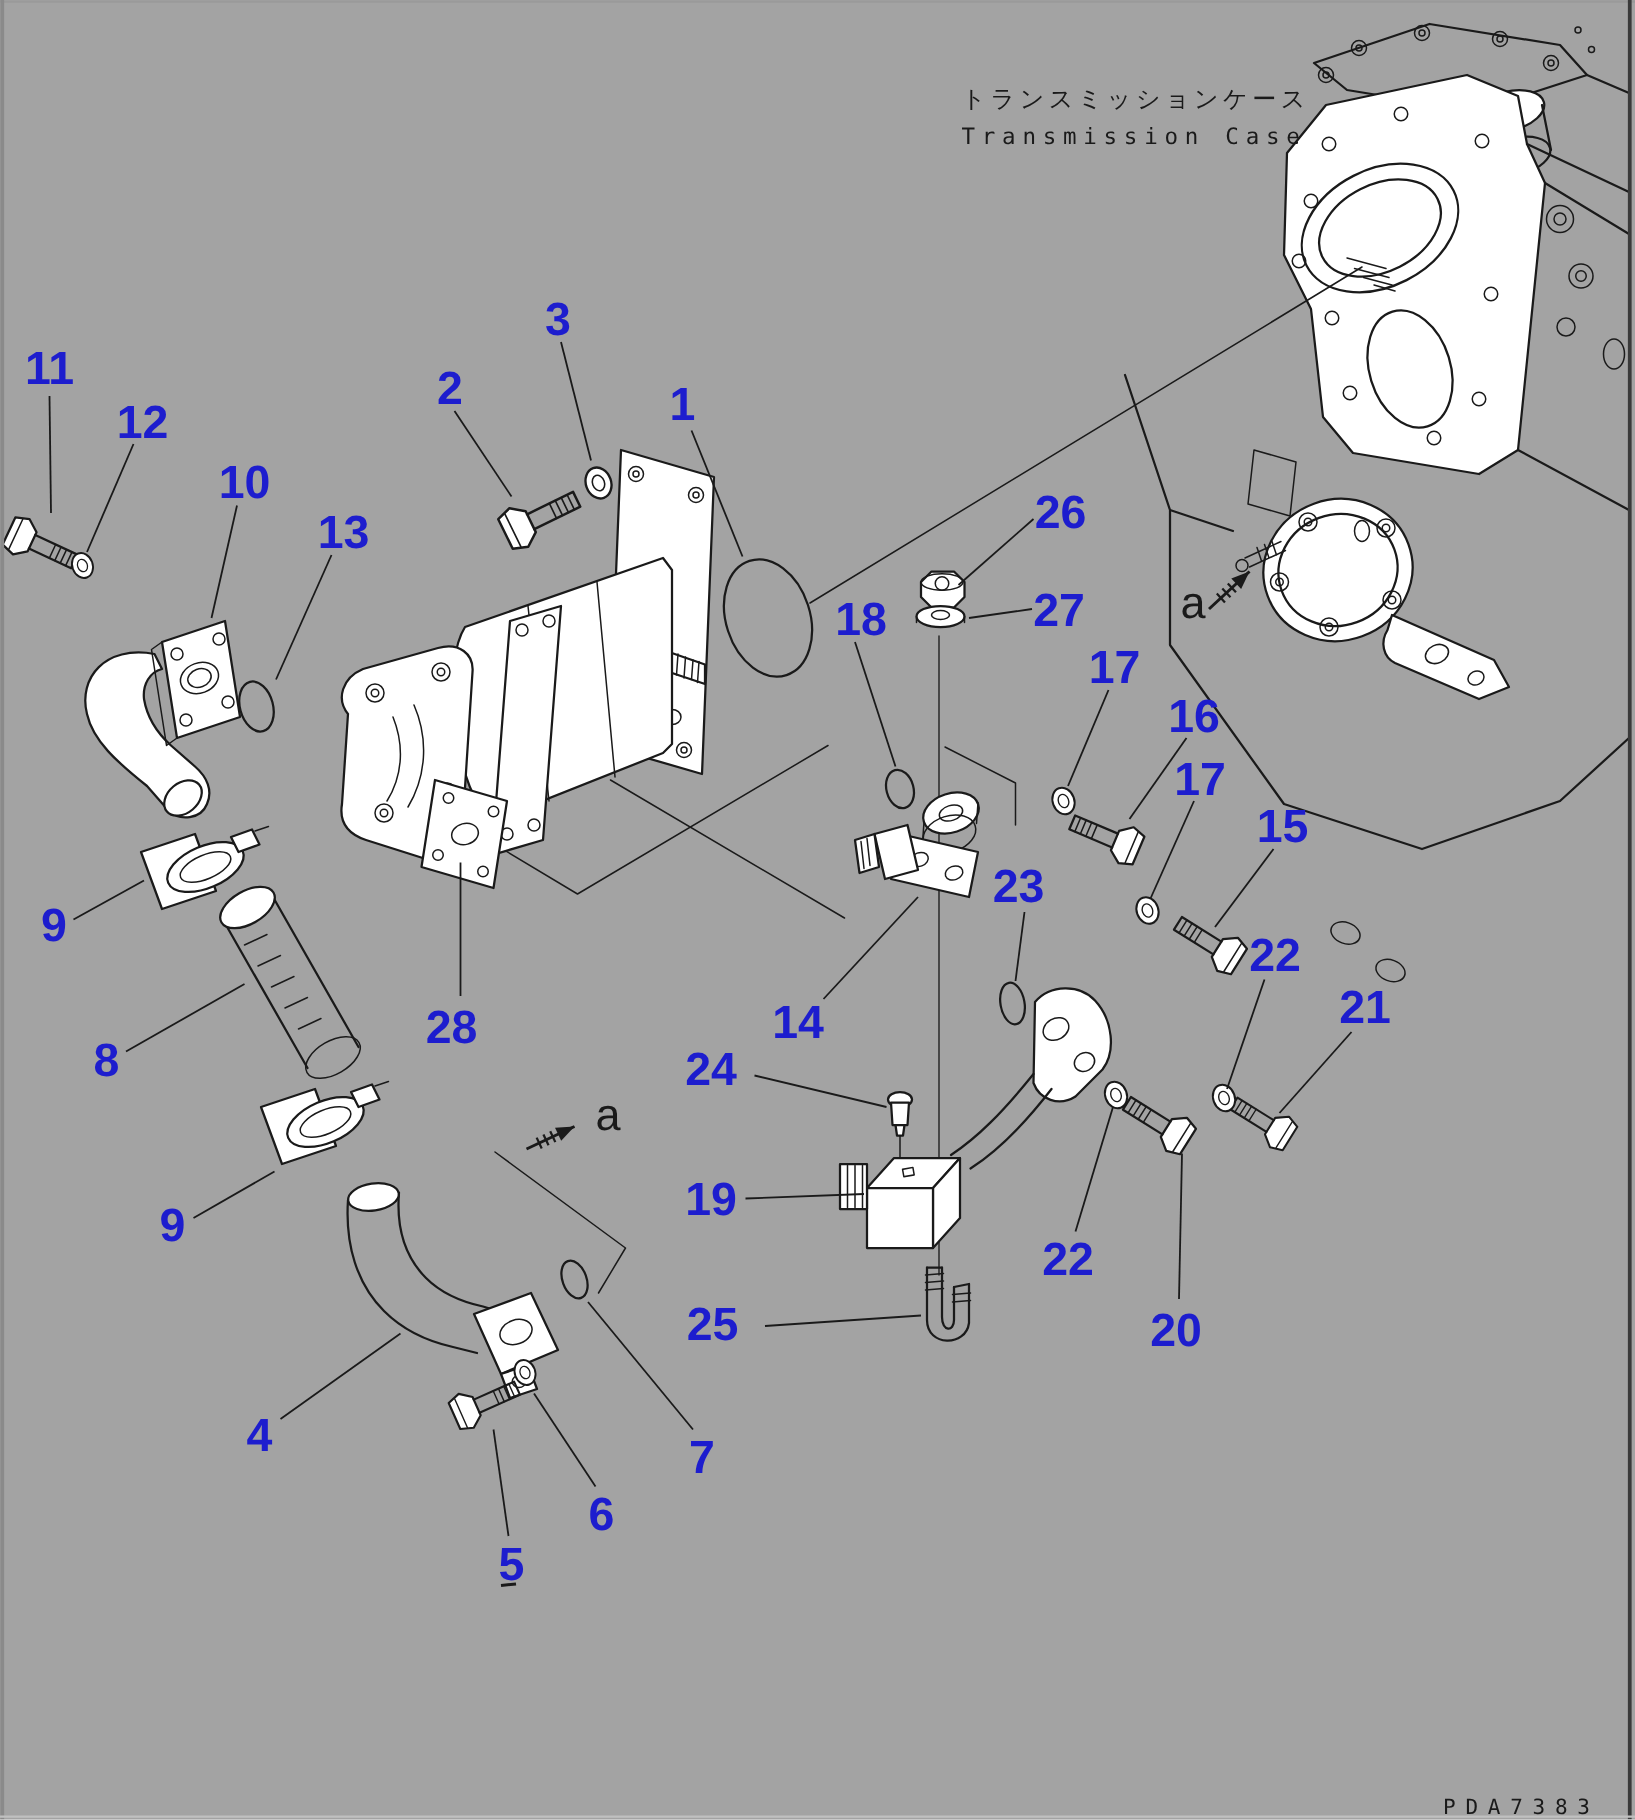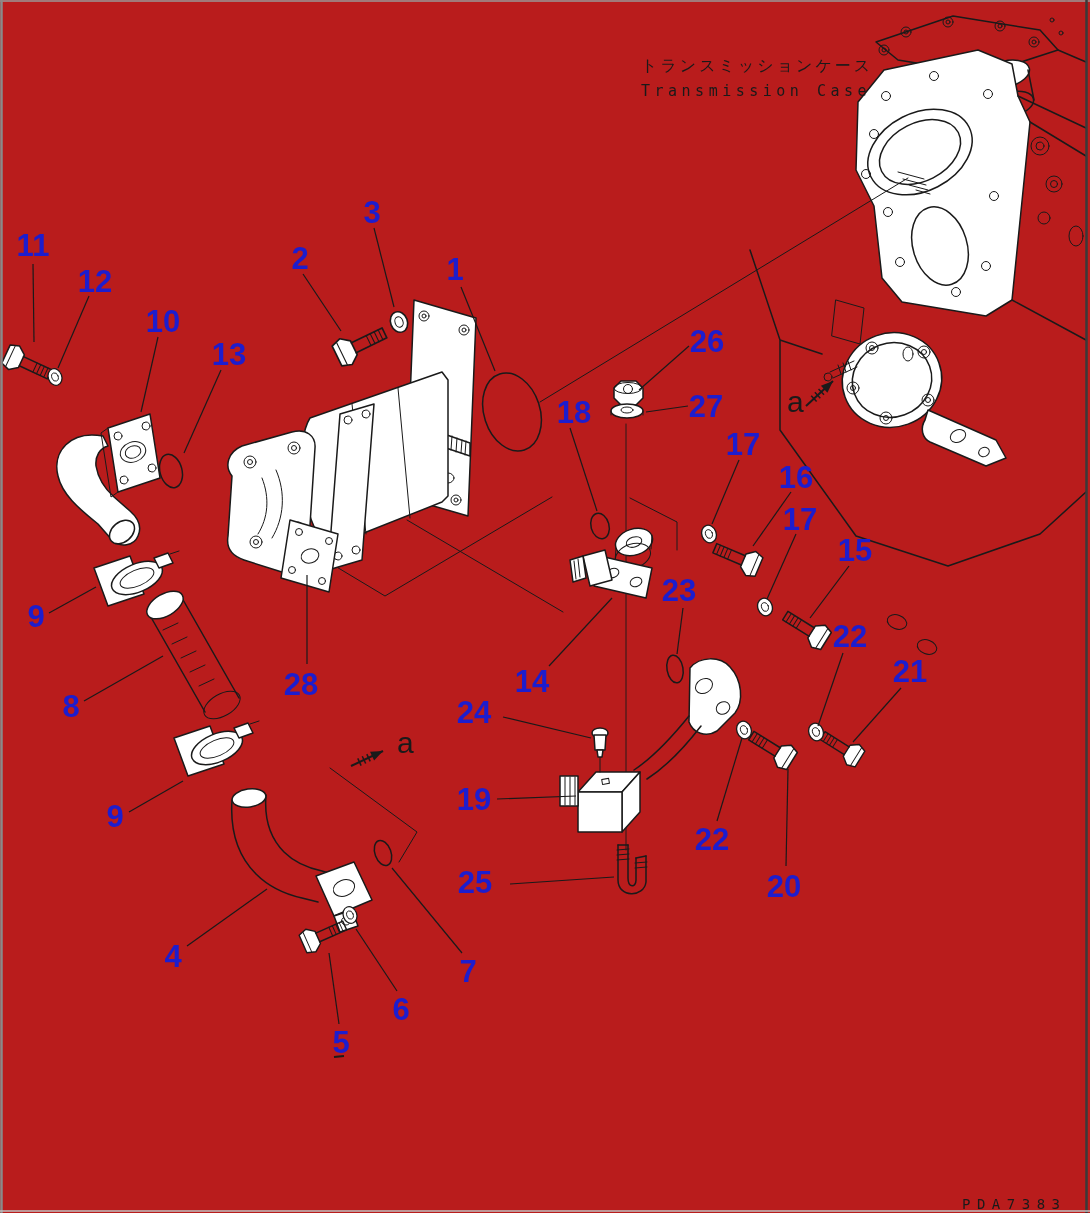--- a/index.html
+++ b/index.html
@@ -1,16 +1,16 @@
 <!DOCTYPE html>
 <html><head>
 <meta charset="utf-8">
 <style>
   html,body{margin:0;padding:0;background:#e8e8e8;}
-  #page{position:relative;width:1090px;height:1213px;background:#b91c1c;overflow:hidden;text-decoration:underline;}
+  #page{position:relative;width:1090px;height:1213px;background:#a3a3a3;overflow:hidden;text-decoration:underline;}
   svg{display:block;}
   .art{fill:none;stroke:#1a1a1a;stroke-width:1.5;stroke-linecap:round;stroke-linejoin:round;}
   .artw{fill:#ffffff;stroke:#1a1a1a;stroke-width:1.5;stroke-linecap:round;stroke-linejoin:round;}
   .thin{stroke-width:1;}
   .vthin{stroke-width:0.9;}
   .callout-text{font-family:"Liberation Sans","DejaVu Sans",sans-serif;font-weight:bold;font-size:31px;}
   .title-jp{font-family:"DejaVu Sans",sans-serif;font-size:16px;letter-spacing:3px;fill:#1a1a1a;}
   .title-en{font-family:"DejaVu Sans Mono","Liberation Mono",monospace;font-size:15px;letter-spacing:4.5px;fill:#1a1a1a;}
   .code-text{font-family:"DejaVu Sans Mono","Liberation Mono",monospace;font-size:14px;letter-spacing:6.5px;fill:#1a1a1a;}
   .marker-a{font-family:"Liberation Sans","DejaVu Sans",sans-serif;font-size:30px;fill:#1a1a1a;}

